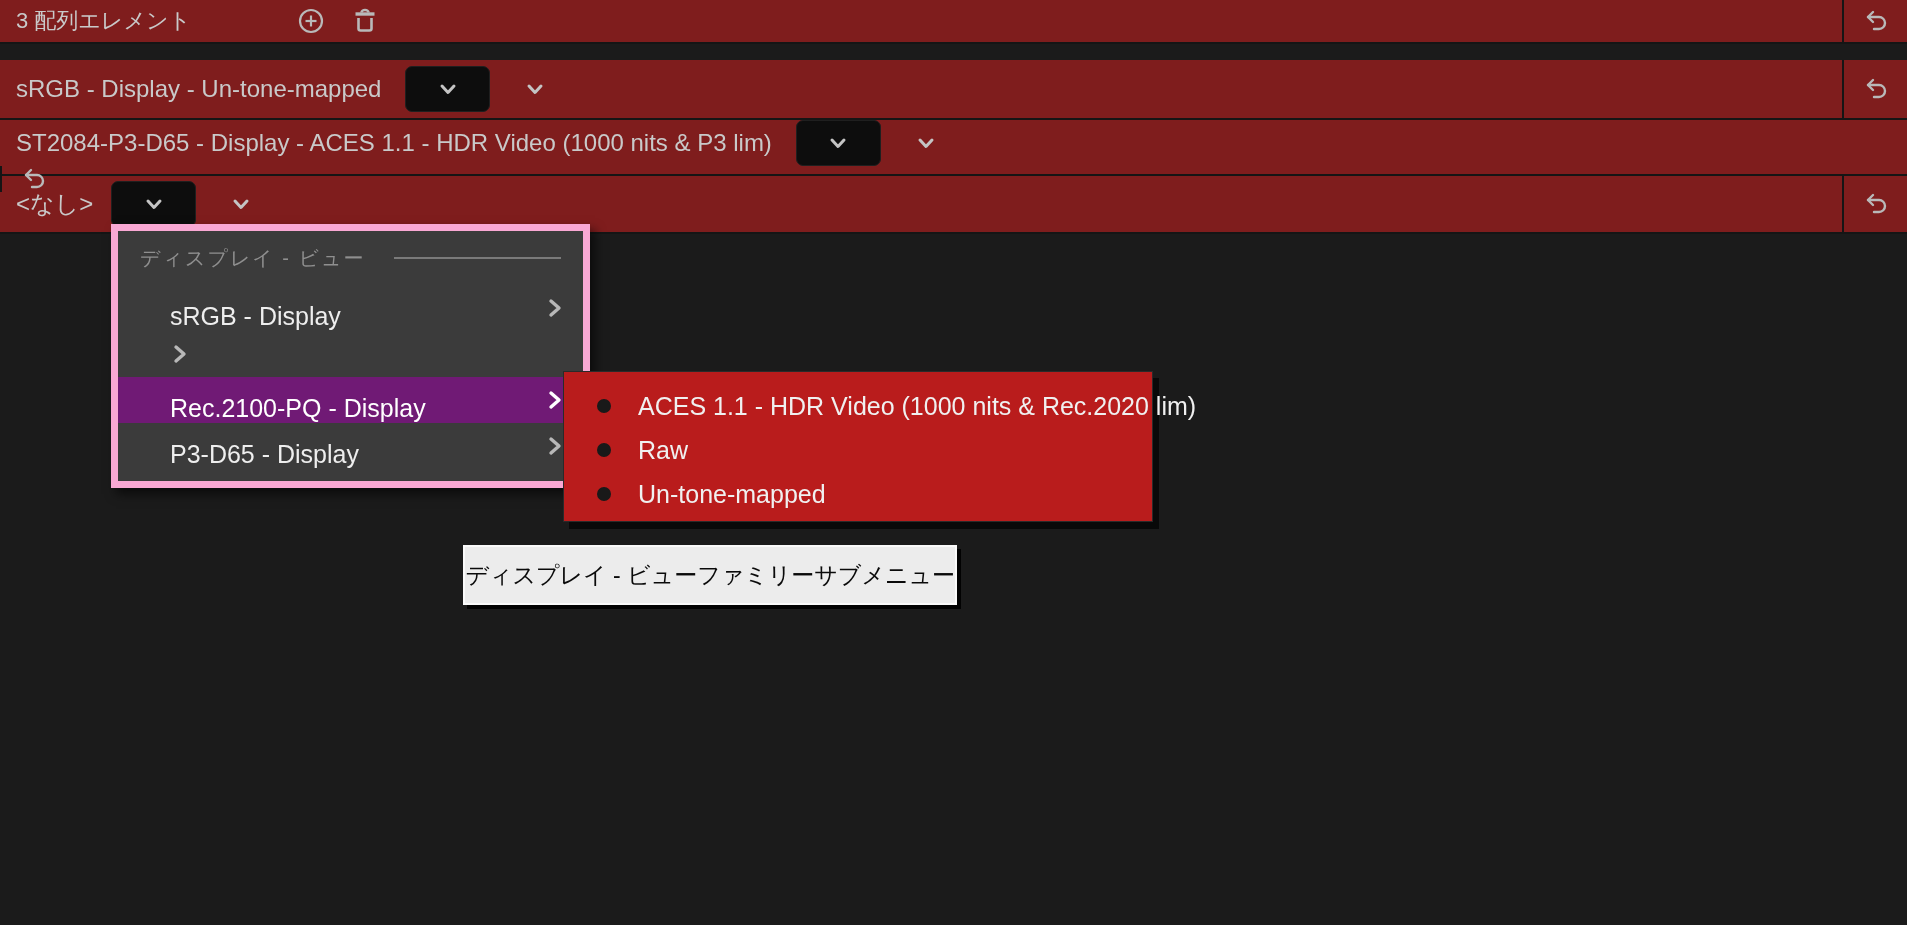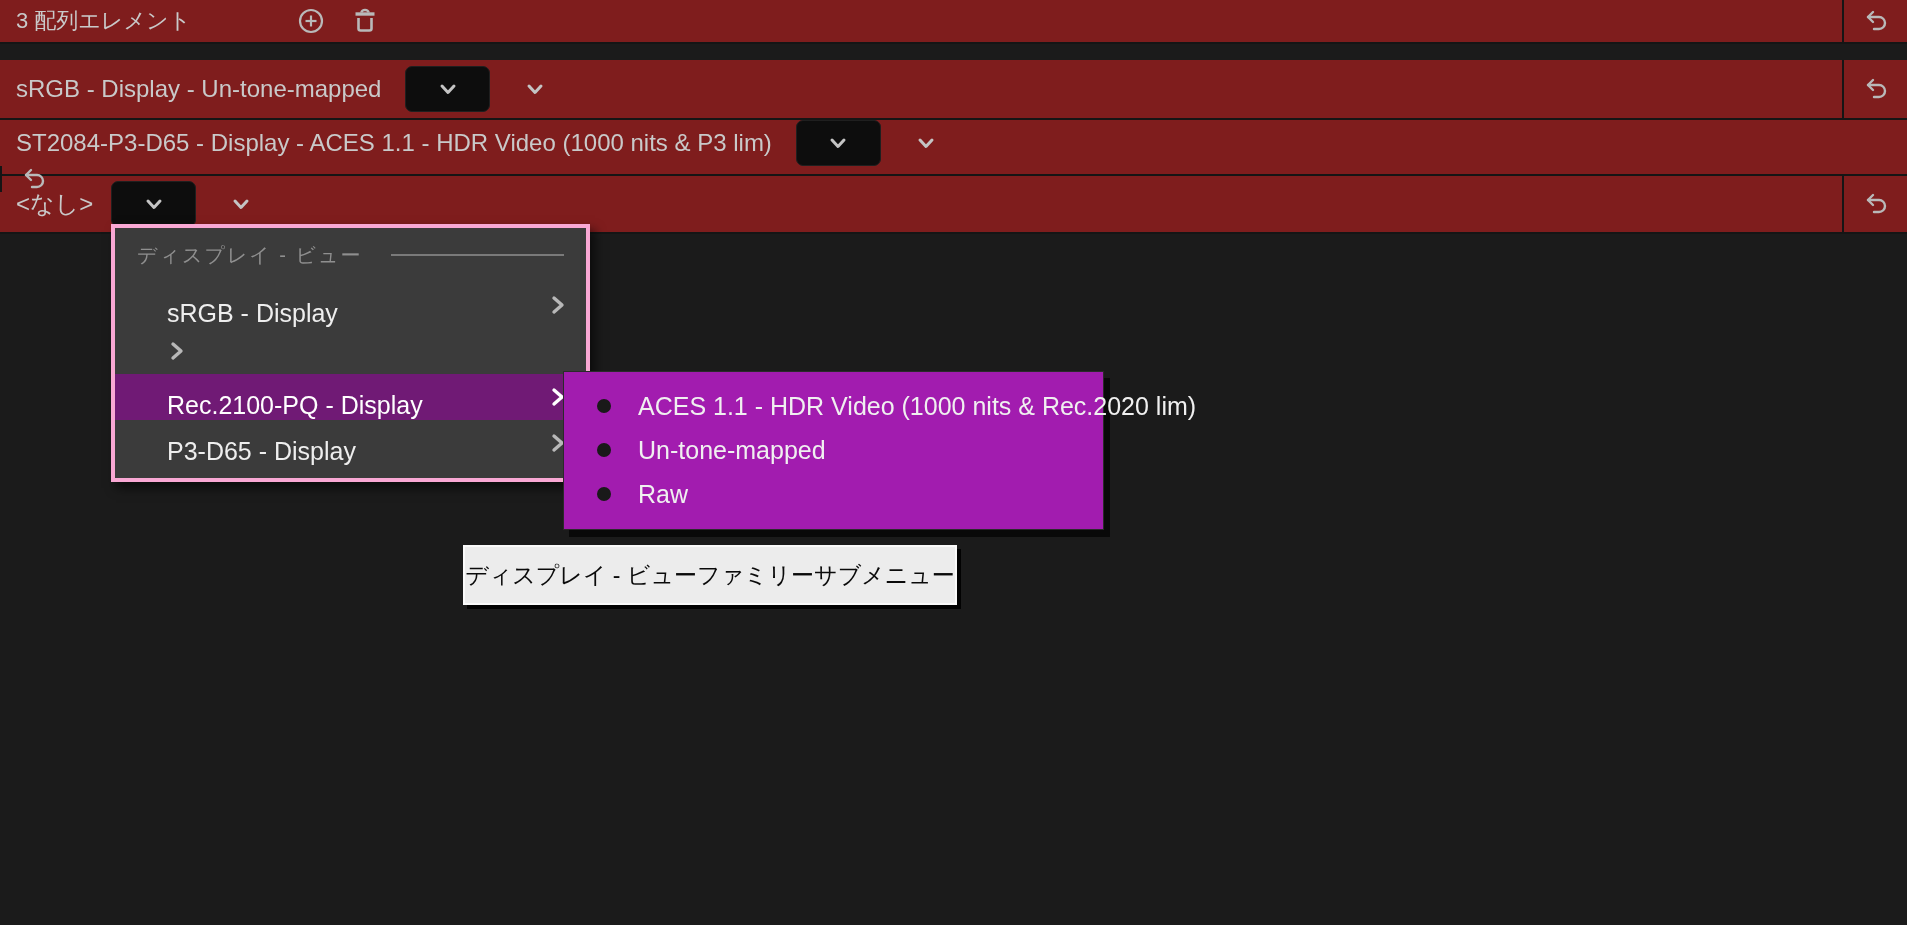--- a/index.html
+++ b/index.html
@@ -35,55 +35,55 @@
     background:#0d0d0d; border:1px solid #1f1f1f; border-radius:7px;
     display:flex; align-items:center; justify-content:center; cursor:pointer;
     flex:0 0 auto;
   }
   .naked-chev { margin-left:32px; background:none; border:none; cursor:pointer; display:flex; flex:0 0 auto; }
   svg { display:block; }
 
   
   .menu {
     position:absolute; left:111px; top:224px; width:479px;
-    background:#3b3b3b; border:4px solid #f9a8d4;
+    background:#3b3b3b; border:7px solid #f9a8d4;
     box-shadow:5px 6px 10px rgba(0,0,0,.6);
     z-index:5; padding-bottom:12px;
   }
   .menu-header { height:54px; display:flex; align-items:center; padding:0 22px; }
   .menu-header-label {
     font-size:20px; color:#8f8f8f; letter-spacing:2px; white-space:nowrap;
   }
   .menu-header-line { flex:1; height:2px; background:#7a7a7a; margin-left:28px; }
   .menu-item {
     height:46px; display:flex; align-items:center;
     padding:0 18px 0 52px; cursor:pointer;
   }
   .menu-item-label { font-size:25px; color:#eeeeee; flex:1; white-space:nowrap;margin-top:16px; }
   .menu-item.highlighted { background:#701a75; }
   .menu-item.highlighted .menu-item-label { color:#ffffff; }
   .menu-item.highlighted .chev-right polyline { stroke:#ffffff; }
 
   
   .submenu {
-    position:absolute; left:563px; top:371px; width:541px;
-    background:#a21caf; border:1px solid #2a2a2a;
+    position:absolute; left:563px; top:371px; width:590px;
+    background:#b91c1c; border:1px solid #2a2a2a;
     box-shadow:6px 7px 0 rgba(0,0,0,.65);
-    z-index:6; padding:12px 0 13px 0;
+    z-index:6; padding:12px 0 5px 0;
   }
   .submenu-item { height:44px; display:flex; align-items:center; padding-left:33px; cursor:pointer; }
   .submenu-bullet { width:14px; height:14px; border-radius:50%; background:#191919; flex:0 0 auto; }
   .submenu-label { font-size:25px; color:#f0f0f0; margin-left:27px; white-space:nowrap; }
 
   
   .tooltip {
     position:absolute; left:463px; top:545px; width:494px; height:60px;
     background:#ececec; border:2px solid #fafafa;
     box-shadow:4px 4px 0 rgba(0,0,0,.9);
-    display:flex; align-items:center; justify-content:center;
+    display:flex; align-items:center; justify-content:flex-end;
     z-index:7;
   }
   .tooltip-text { font-size:23px; color:#0a0a0a; white-space:nowrap; }
 </style>
 </head>
 <body>
 
 <div class="row" id="row-header">
   <div class="row-main">
     <span class="hdr-label">3 配列エレメント</span>
@@ -248,23 +248,23 @@
   </div>
 </div>
 
 <div class="submenu">
   <div class="submenu-item">
     <span class="submenu-bullet"></span>
     <span class="submenu-label">ACES 1.1 - HDR Video (1000 nits &amp; Rec.2020 lim)</span>
   </div>
   <div class="submenu-item">
     <span class="submenu-bullet"></span>
-    <span class="submenu-label">Un-tone-mapped</span>
+    <span class="submenu-label">Raw</span>
   </div>
   <div class="submenu-item">
     <span class="submenu-bullet"></span>
-    <span class="submenu-label">Raw</span>
+    <span class="submenu-label">Un-tone-mapped</span>
   </div>
 </div>
 
 <div class="tooltip">
   <span class="tooltip-text">ディスプレイ - ビューファミリーサブメニュー</span>
 </div>
 
 </body></html>

